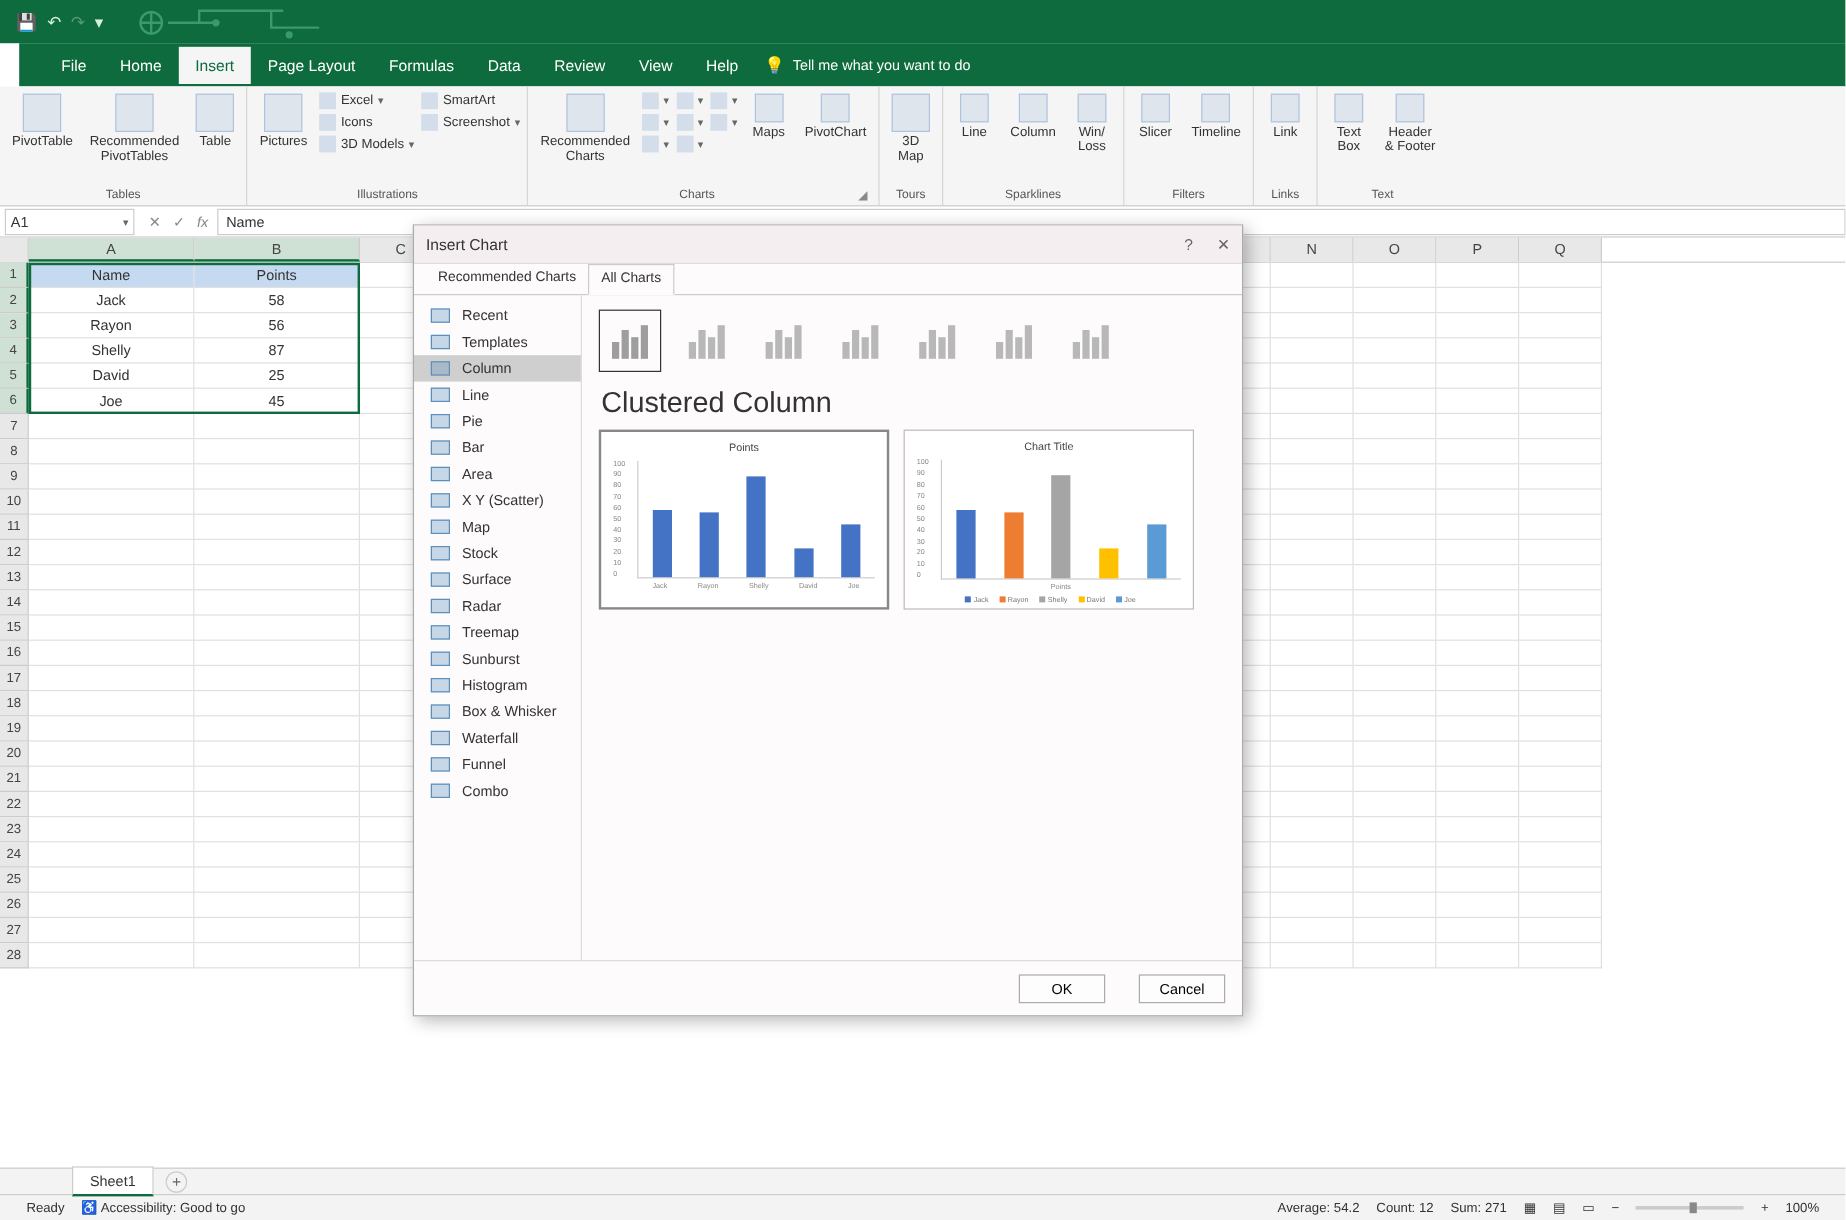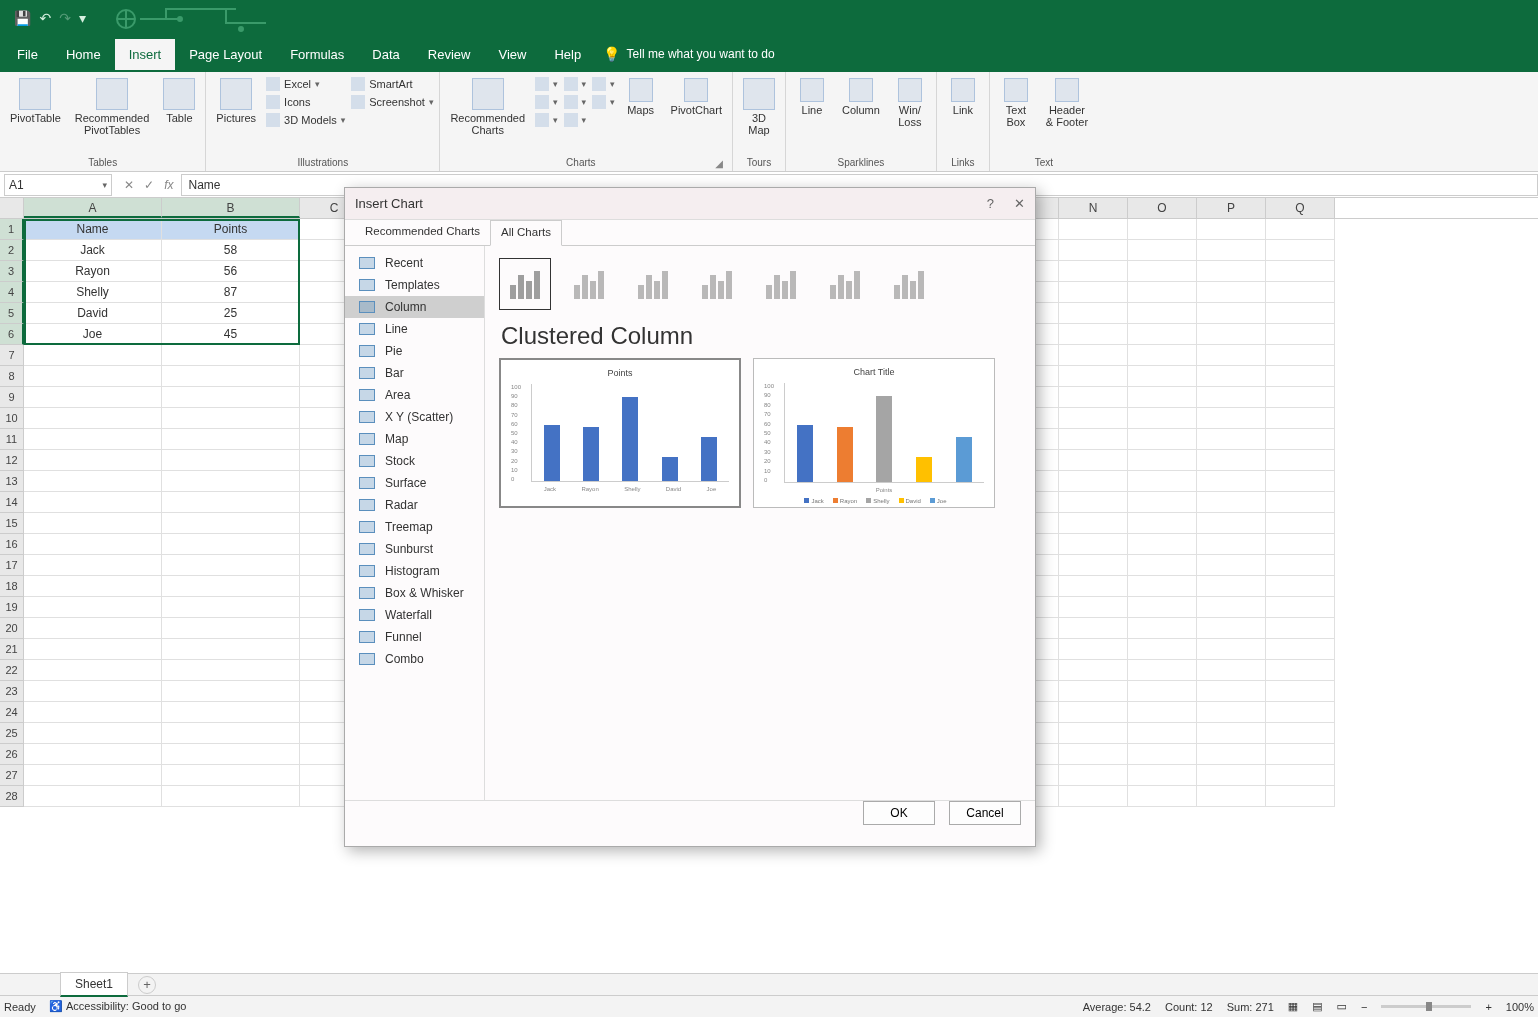--- a/index.html
+++ b/index.html
@@ -4,21 +4,21 @@
 <style>
   * { box-sizing: border-box; margin: 0; padding: 0; }
   body { font-family: "Segoe UI", Tahoma, sans-serif; font-size: 12px; background: #fff; color: #333; width: 1538px; height: 1017px; overflow: hidden; position: relative; }
   .titlebar { background: #0d6b3d; height: 36px; display: flex; align-items: center; color: #fff; }
   .qat { display: flex; align-items: center; gap: 8px; padding-left: 14px; }
   .qat span { font-size: 14px; color: #d6f0e0; cursor: pointer; }
   .title-center { flex: 1; text-align: center; font-size: 13px; color: #cfe9db; }
   .title-right { width: 220px; height: 36px; position: relative; }
   .title-right svg { position:absolute; right:10px; top:4px; }
 
-  .menubar { background: #0d6b3d; height: 36px; display: flex; align-items: center; padding-left: 3px; }
+  .menubar { background: #0d6b3d; height: 36px; display: flex; align-items: center; padding-left: 21px; margin-left: 16px; }
   .menutab { padding: 8px 14px; color: #fff; font-size: 13px; }
   .menutab.active { background: #f5f5f5; color: #0d6b3d; }
   .tellme { display:flex; align-items:center; gap:6px; margin-left:8px; color:#fff; }
   .tellme .bulb { font-size:14px; }
 
   .ribbon { height: 100px; background: #f5f5f5; border-bottom: 1px solid #ccc; display: flex; }
   .rgroup { border-right: 1px solid #d6d6d6; padding: 4px 6px 0 6px; display:flex; flex-direction:column; }
   .rgroup-items { display: flex; align-items: flex-start; gap: 6px; flex:1; }
   .rgroup-label { text-align:center; font-size:10px; color:#555; padding:2px 0 3px 0; white-space:nowrap; }
   .ritem-big { display:flex; flex-direction:column; align-items:center; justify-content:flex-start; padding:2px 4px; font-size:11px; text-align:center; gap:2px; min-width:40px; }
@@ -50,21 +50,21 @@
   .crow { display:flex; }
   .cell { width:69px; height:21px; border-right:1px solid #e0e0e0; border-bottom:1px solid #e0e0e0; text-align:center; line-height:20px; font-size:12px; }
   .cell.data { width:138px; }
   .cell.hdr { background:#c5d9f1; font-weight:500; }
 
   .selection-box { position:absolute; border:2px solid #0d6b3d; left:0; top:0; width:276px; height:126px; pointer-events:none; }
 
   .sheettabs { height:22px; background:#f3f3f3; border-top:1px solid #ccc; display:flex; align-items:center; padding-left:60px; gap:4px; }
   .sheettab { padding:4px 14px; font-size:12px; background:#fff; border:1px solid #ccc; border-bottom:2px solid #0d6b3d; }
   .newsheetbtn { width:18px;height:18px; border:1px solid #ccc; border-radius:50%; text-align:center; line-height:15px; font-size:13px; color:#666; margin-left:6px; }
-  .statusbar { height:22px; background:#f3f3f3; border-top:1px solid #ccc; display:flex; align-items:center; font-size:11px; padding:0 4px; justify-content:space-between; }
+  .statusbar { height:22px; background:#f3f3f3; border-top:1px solid #ccc; display:flex; align-items:center; font-size:11px; padding:0 22px; justify-content:space-between; }
   .status-left { display:flex; gap:14px; align-items:center; }
   .status-right { display:flex; gap:14px; align-items:center; }
   .zoom-slider { width:90px; height:3px; background:#ccc; position:relative; }
   .zoom-slider::before { content:""; position:absolute; left:45px; top:-3px; width:6px; height:9px; background:#888; }
 
   
   .dialog { position:absolute; left:344px; top:187px; width:692px; height:660px; background:#fdfbfc; border:1px solid #aaa; box-shadow:4px 4px 14px rgba(0,0,0,0.3); display:flex; flex-direction:column; }
   .dlg-title { height:32px; background:#f5eef0; display:flex; align-items:center; padding:0 10px; font-size:13px; justify-content:space-between; border-bottom:1px solid #ddd; }
   .dlg-title-right { display:flex; gap:20px; color:#666; }
   .dlg-tabs { height:26px; display:flex; padding-left:10px; gap:0; border-bottom:1px solid #ccc; font-size:11.5px; }
@@ -85,21 +85,21 @@
   .preview-row { display:flex; gap:12px; }
   .preview-card { width:242px; height:150px; border:1px solid #bbb; background:#fff; position:relative; padding:8px 6px; }
   .preview-card.sel { border:2px solid #888; }
   .preview-title { text-align:center; font-size:9px; color:#444; }
   .preview-axis { position:absolute; left:10px; top:24px; bottom:24px; display:flex; flex-direction:column; justify-content:space-between; font-size:6px; color:#888; }
   .preview-bars { position:absolute; left:30px; right:10px; bottom:24px; top:24px; display:flex; align-items:flex-end; justify-content:space-around; border-left:1px solid #ccc; border-bottom:1px solid #ccc; }
   .pbar { width:16px; background:#4472c4; }
   .preview-xlabels { position:absolute; left:30px; right:10px; bottom:14px; display:flex; justify-content:space-around; font-size:6px; color:#888; }
   .preview-legend { position:absolute; left:0; right:0; bottom:3px; text-align:center; font-size:6px; color:#777; }
   .preview-legend span { margin:0 3px; }
-  .dlg-footer { height:46px; border-top:1px solid #ddd; display:flex; align-items:flex-start; justify-content:flex-end; padding:0 14px; gap:14px; }
+  .dlg-footer { height:46px; border-top:1px solid #ddd; display:flex; align-items:center; justify-content:flex-end; padding:0 14px; gap:28px; }
   .dbtn { min-width:72px; height:24px; border:1px solid #aaa; background:#fdfdfd; font-size:12px; cursor:pointer; }
 </style>
 </head>
 <body>
 
 <div class="titlebar">
   <div class="qat">
     <span>💾</span>
     <span>↶</span>
     <span style="opacity:0.35">↷</span>
@@ -257,20 +257,33 @@
           <div class="ricon"></div>
           <span>Column</span>
         </div>
       <div class="ritem-big">
           <div class="ricon"></div>
           <span style="white-space:pre-line">Win/
 Loss</span>
         </div>
     </div>
     <div class="rgroup-label">Sparklines</div>
+  </div>
+  <div class="rgroup">
+    <div class="rgroup-items">
+      <div class="ritem-big">
+          <div class="ricon"></div>
+          <span>Slicer</span>
+        </div>
+      <div class="ritem-big">
+          <div class="ricon"></div>
+          <span>Timeline</span>
+        </div>
+    </div>
+    <div class="rgroup-label">Filters</div>
   </div>
   <div class="rgroup">
     <div class="rgroup-items">
         <div class="ritem-big">
           <div class="ricon"></div>
           <span>Link</span>
         </div>
       </div>
     <div class="rgroup-label">Links</div>
   </div>

